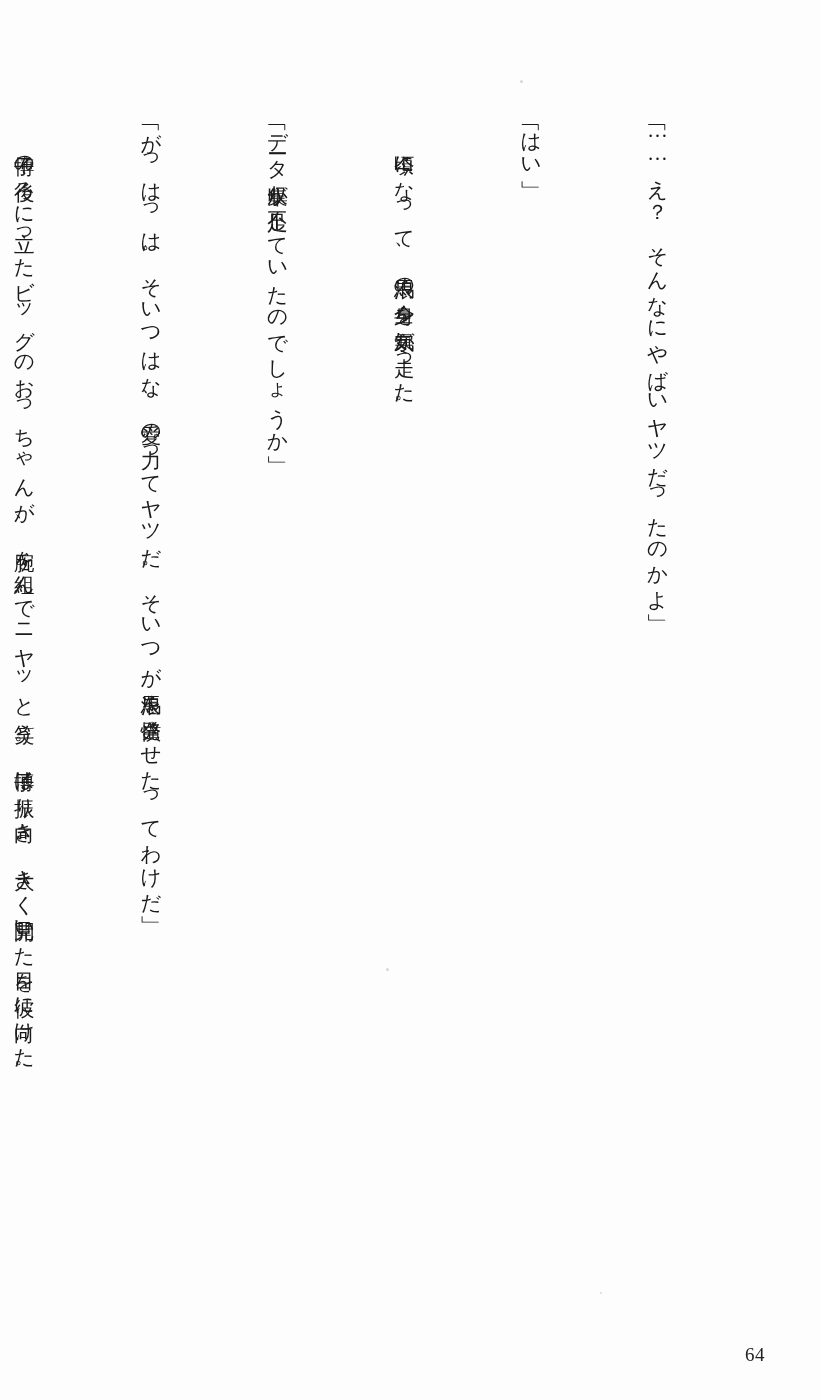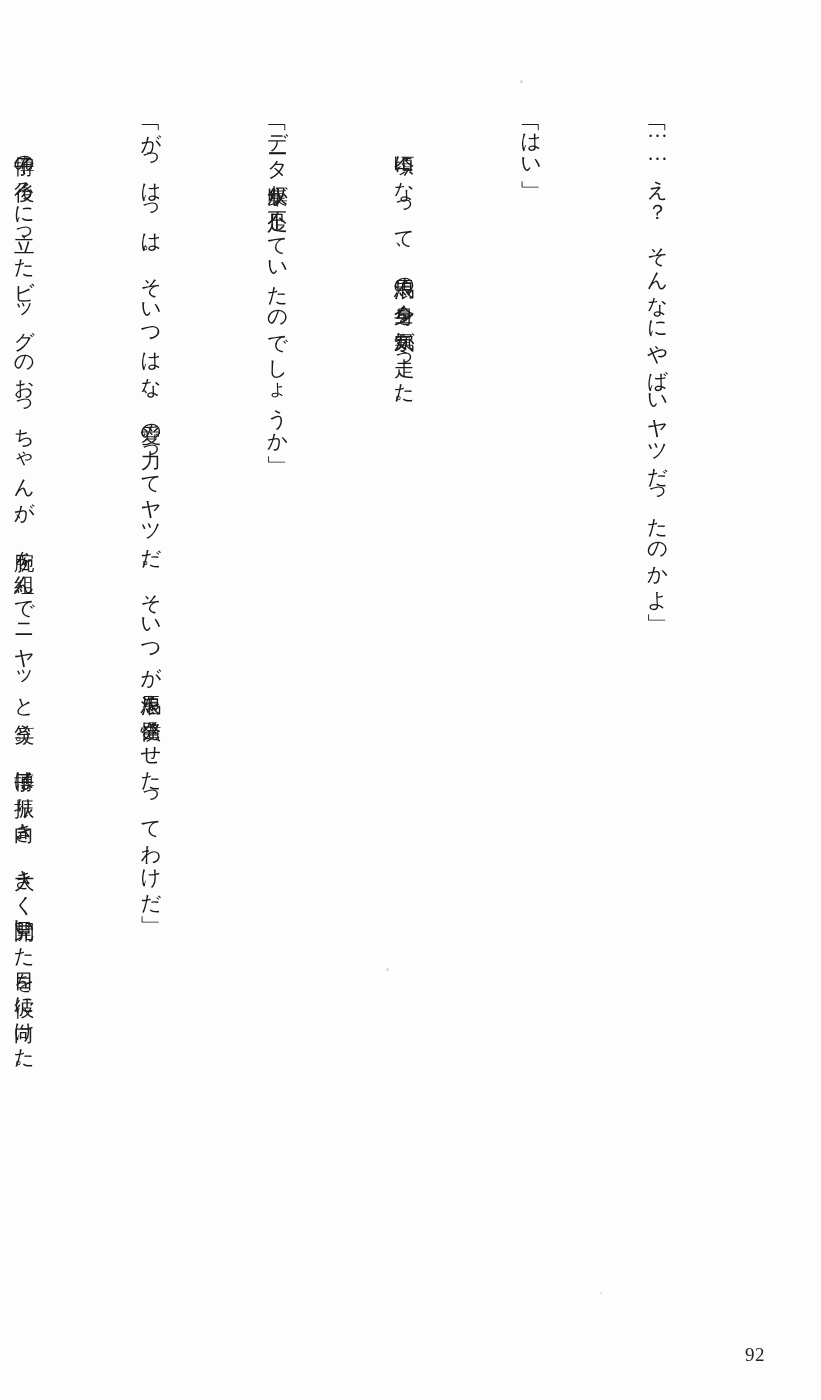--- a/index.html
+++ b/index.html
@@ -78,15 +78,15 @@
     
     
     
     
     
     
     
     
   </div>
 
-  <div class="page-number">92</div>
+  <div class="page-number">64</div>
 
 </div>
 
 </body></html>

